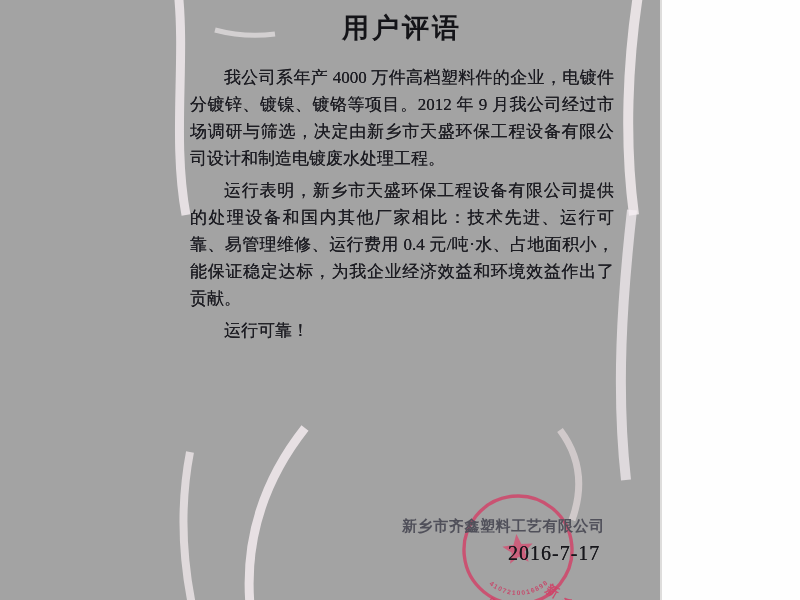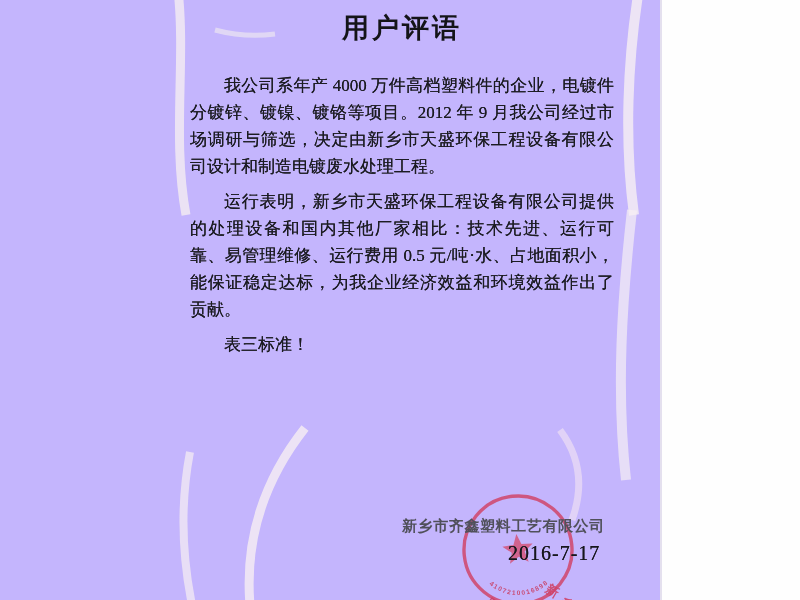--- a/index.html
+++ b/index.html
@@ -1,40 +1,40 @@
 <!DOCTYPE html>
 <html><head>
 <meta charset="utf-8">
 <style>
   html,body{margin:0;padding:0;}
   body{width:800px;height:600px;overflow:hidden;background:#ffffff;}
   .page{
     position:relative;width:800px;height:600px;
-    background:#c4b5fd;
+    background:#a3a3a3;
     font-family:"Liberation Serif","DejaVu Serif",serif;
   }
   
   .artifacts{position:absolute;left:0;top:0;width:800px;height:600px;pointer-events:none;}
   
   .edge-strip{position:absolute;top:0;left:662px;width:138px;height:600px;background:#fefefe;}
   .edge-line{position:absolute;top:0;left:660px;width:2px;height:600px;background:#ecebea;opacity:.8;}
 
   .doc-title{
     position:absolute;top:10px;left:190px;width:424px;
     text-align:center;margin:0;
     font-family:"Liberation Sans","DejaVu Sans",sans-serif;
     font-size:27px;font-weight:700;color:#141418;letter-spacing:3px;
   }
   .body-text{
     position:absolute;top:64px;left:190px;width:424px;
     font-size:17px;line-height:27px;color:#1c1c22;
     text-shadow:0 0 .3px #1c1c22;
   }
   .body-text p{
-    margin:8px 0 5px 0;
+    margin:0 0 5px 0;
     text-indent:2em;
     text-align:justify;
   }
   
   .stamp-wrap{position:absolute;left:454px;top:486px;width:128px;height:128px;transform:rotate(-6deg);}
   .company-line{
     position:absolute;left:402px;top:517px;white-space:nowrap;
     font-size:15px;font-weight:700;letter-spacing:.6px;color:#50505a;
     filter:blur(.3px);
     font-family:"Liberation Sans","DejaVu Sans",sans-serif;
@@ -60,22 +60,22 @@
     <path d="M 215,30 q 30,8 60,4" stroke="#f3eef0" stroke-width="5" fill="none" opacity="0.6"></path>
   </svg>
 
   <div class="edge-strip"></div>
   <div class="edge-line"></div>
 
   <h1 class="doc-title">用户评语</h1>
 
   <div class="body-text">
       <p>我公司系年产 4000 万件高档塑料件的企业，电镀件分镀锌、镀镍、镀铬等项目。2012 年 9 月我公司经过市场调研与筛选，决定由新乡市天盛环保工程设备有限公司设计和制造电镀废水处理工程。</p>
-      <p>运行表明，新乡市天盛环保工程设备有限公司提供的处理设备和国内其他厂家相比：技术先进、运行可靠、易管理维修、运行费用 0.5 元/吨·水、占地面积小，能保证稳定达标，为我企业经济效益和环境效益作出了贡献。</p>
-      <p>表三标准！</p>
+      <p>运行表明，新乡市天盛环保工程设备有限公司提供的处理设备和国内其他厂家相比：技术先进、运行可靠、易管理维修、运行费用 0.4 元/吨·水、占地面积小，能保证稳定达标，为我企业经济效益和环境效益作出了贡献。</p>
+      <p>运行可靠！</p>
     </div>
 
   <div class="stamp-wrap">
     <svg viewBox="0 0 128 128" width="128" height="128" xmlns="http://www.w3.org/2000/svg">
       <defs>
         <path id="ringTextPath" d="M 64,105 A 41,41 0 1 1 63.9,105.01" fill="none"></path>
         <path id="serialPath" d="M 25,86.5 A 45,45 0 0 0 103,86.5" fill="none"></path>
       </defs>
       <circle cx="64" cy="64" r="54" fill="none" stroke="#d0456a" stroke-width="3.4" opacity="0.85"></circle>
       <text font-size="13" font-weight="bold" letter-spacing="3.5" fill="#cf4368" opacity="0.9" font-family="Liberation Sans, DejaVu Sans, sans-serif">

